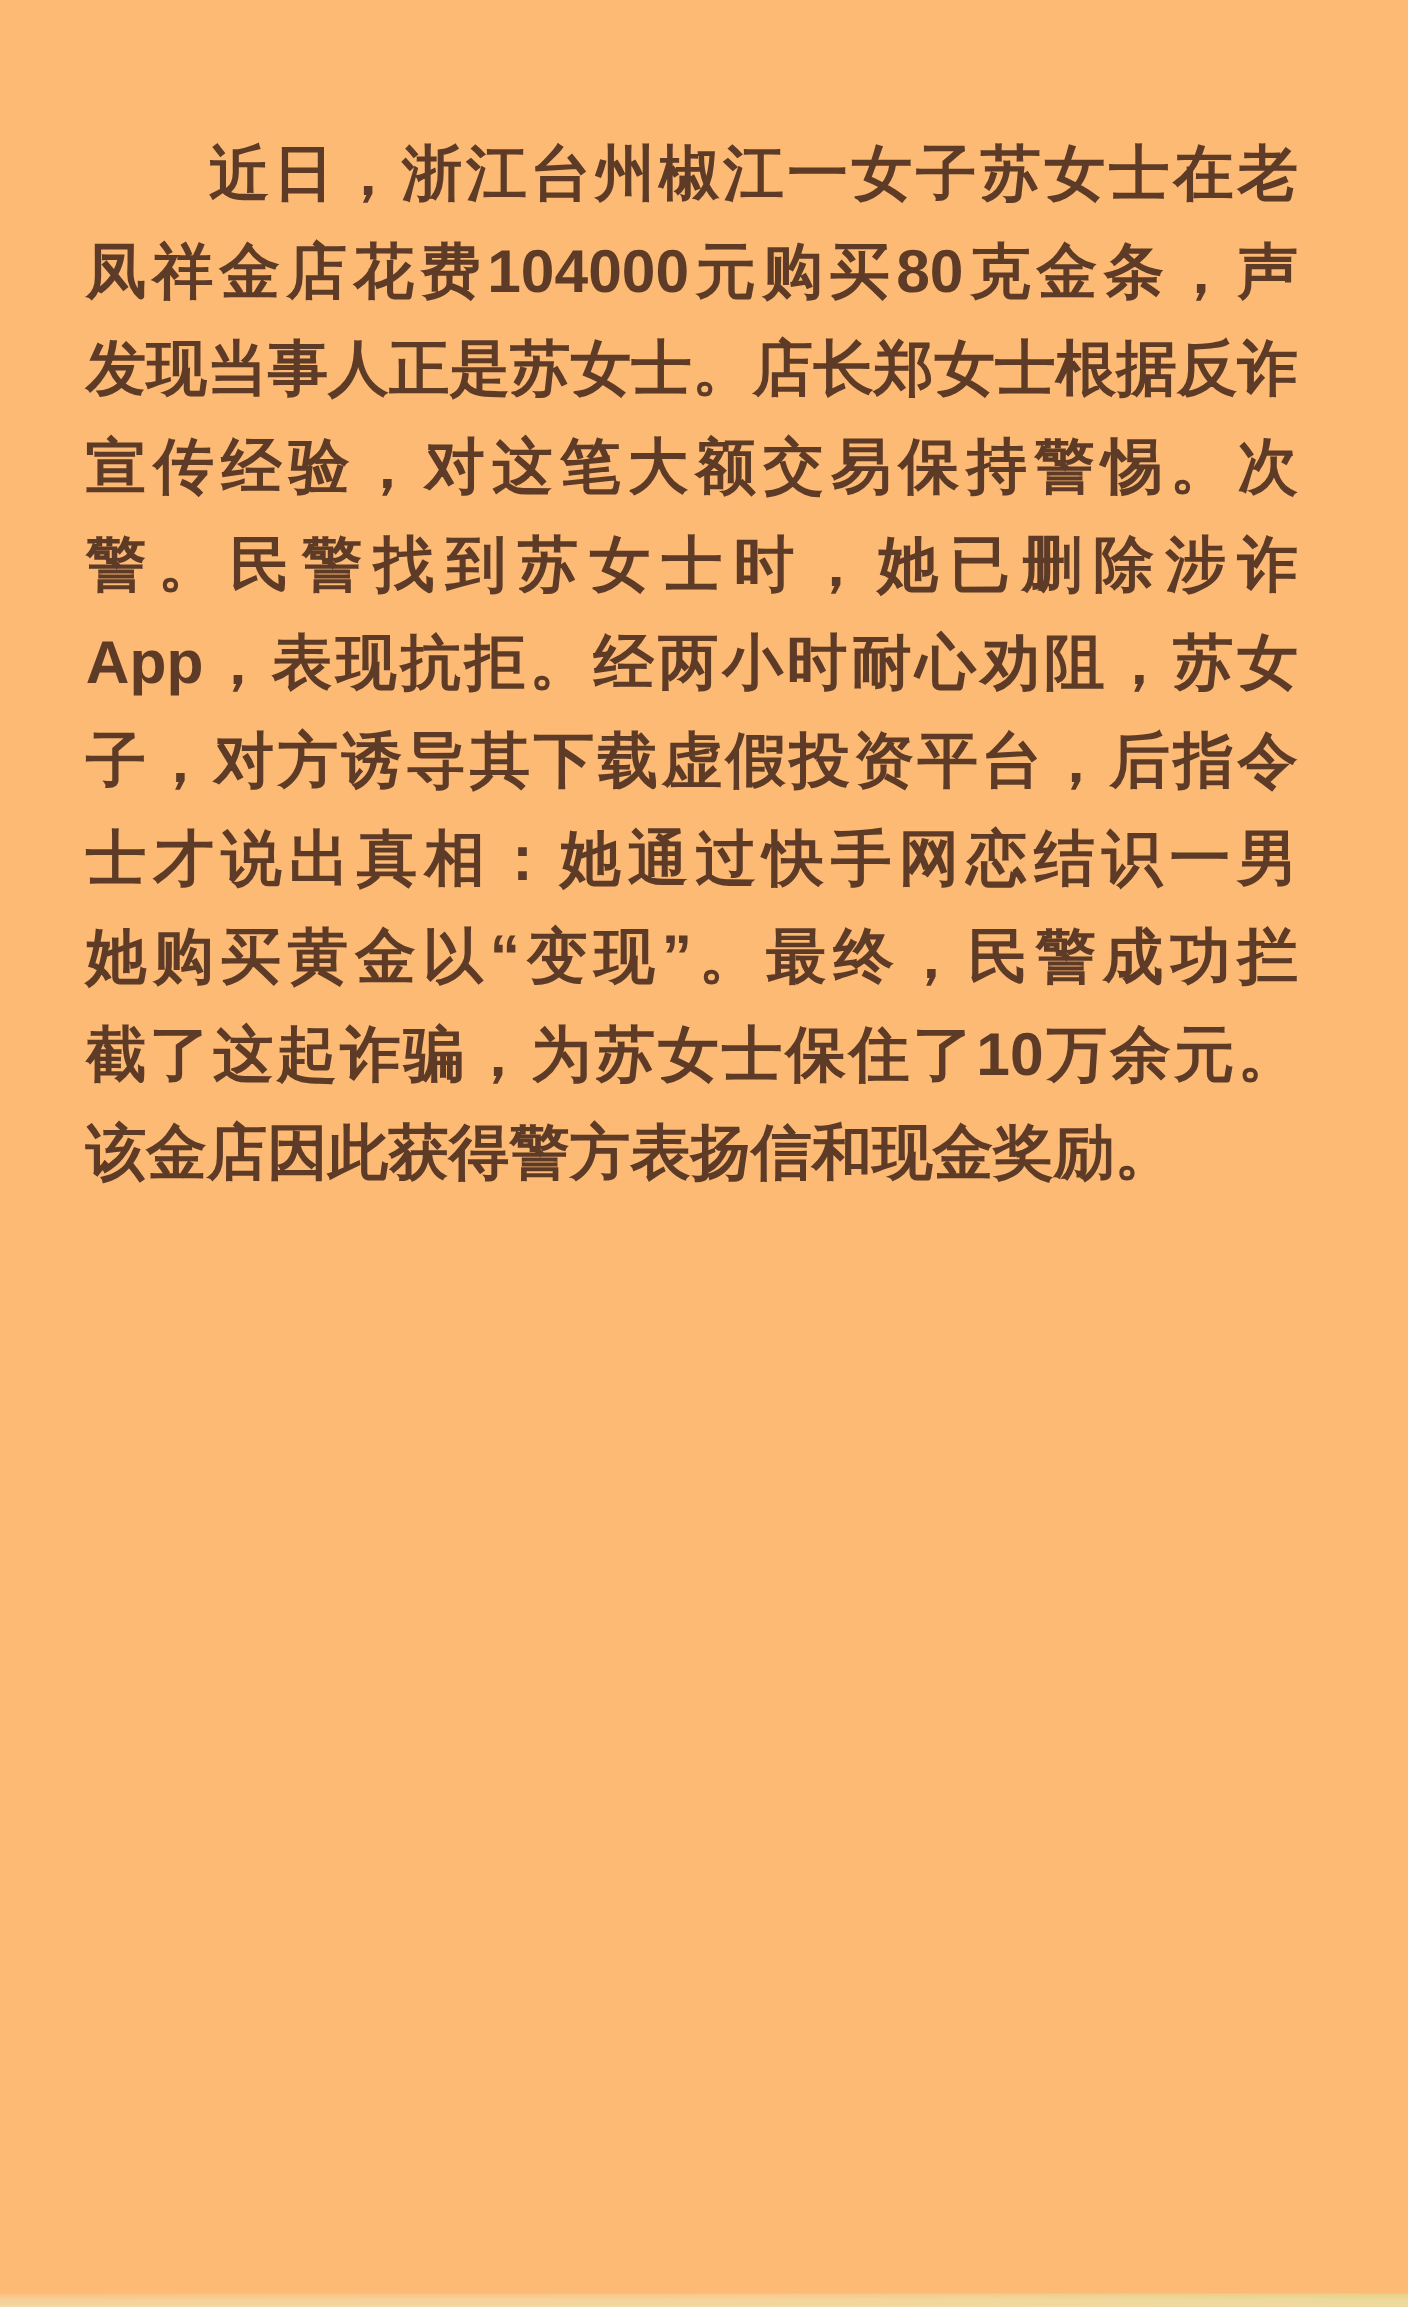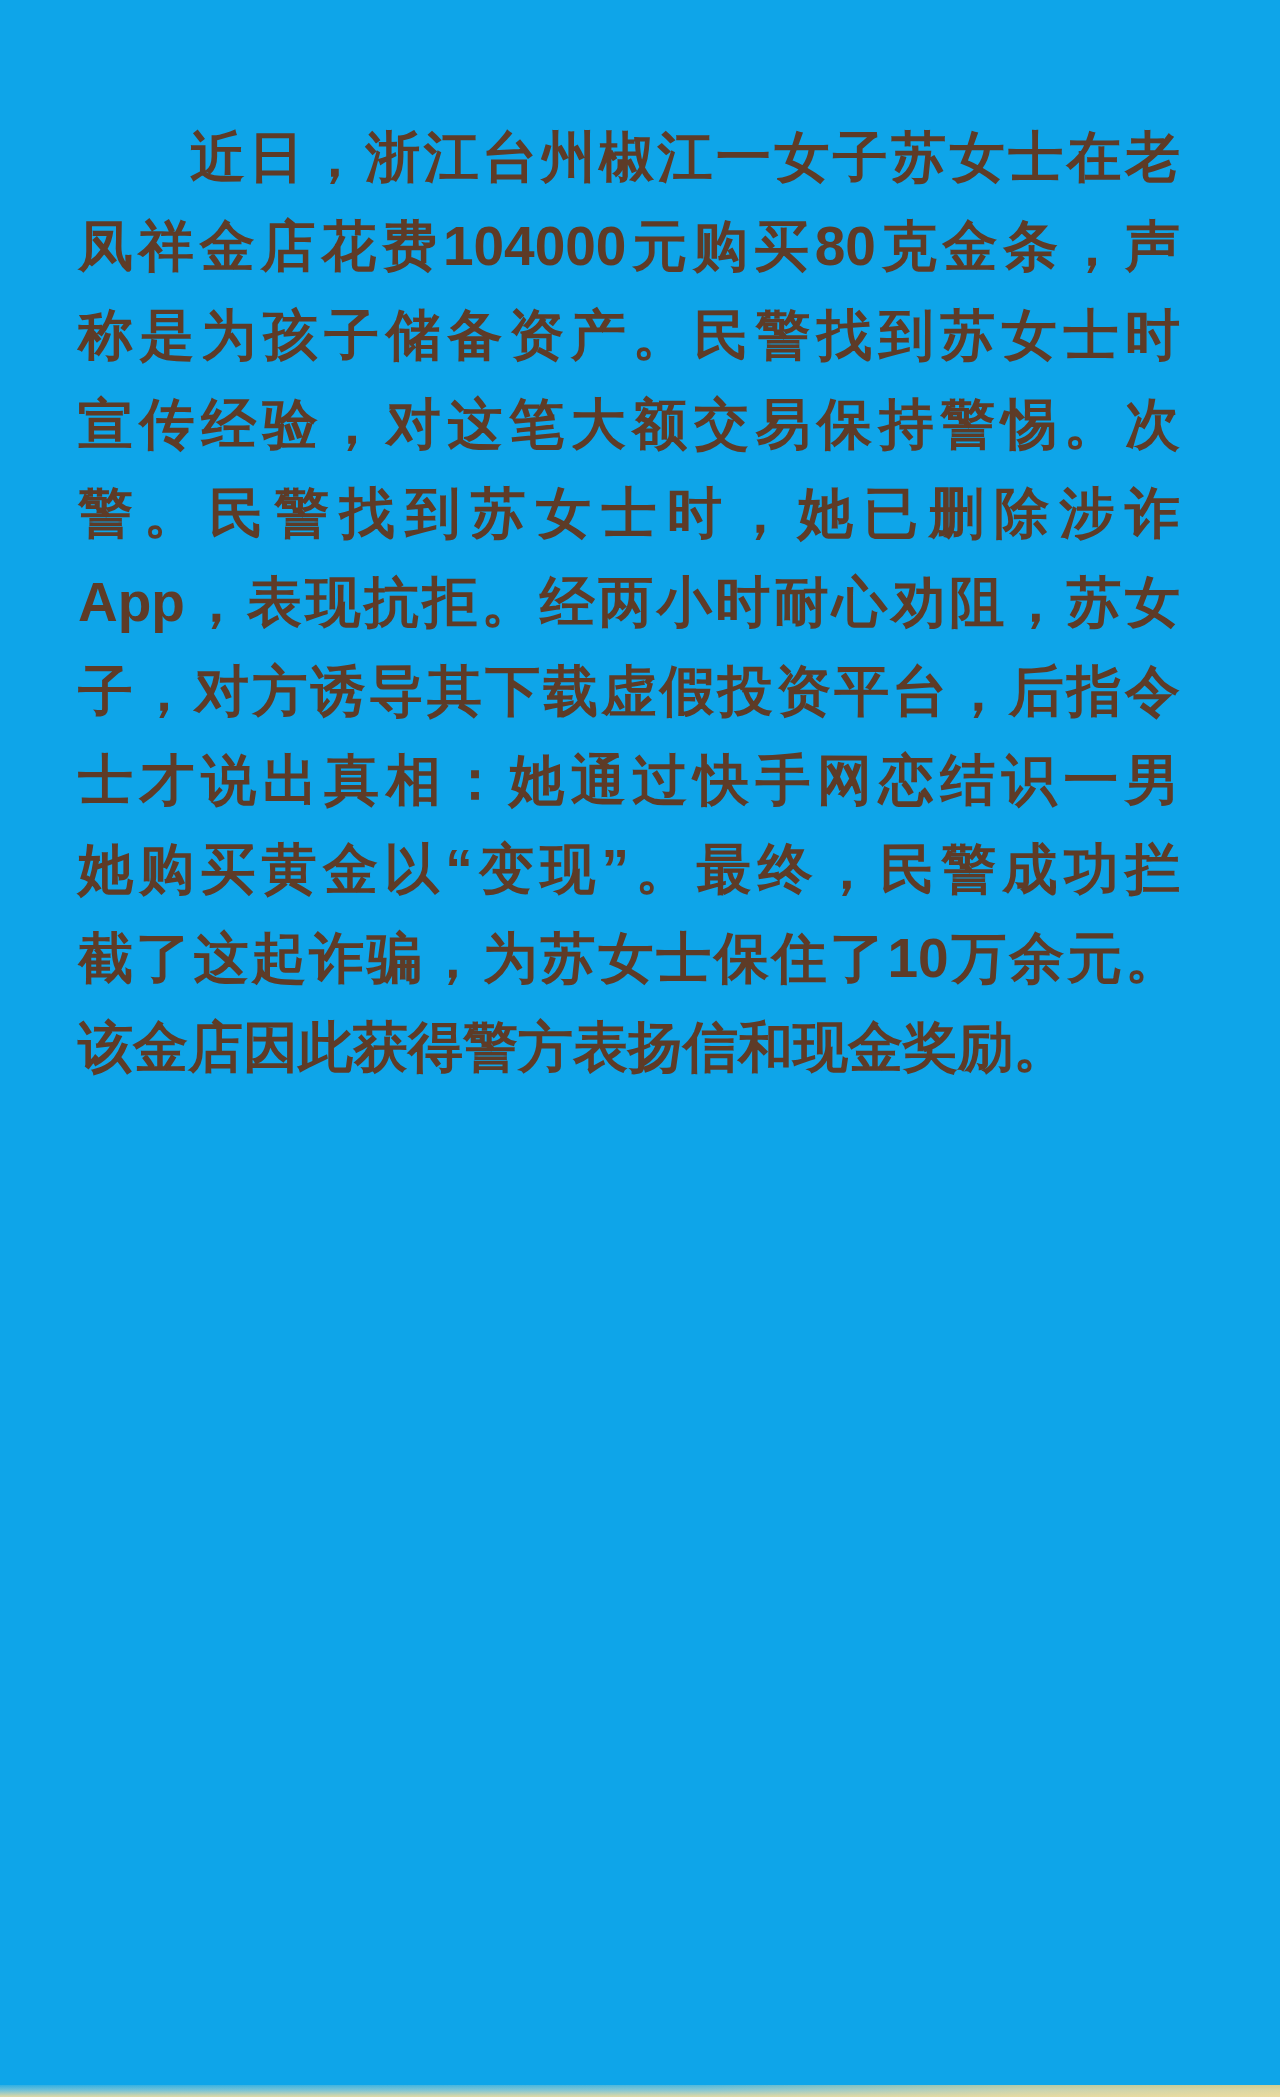--- a/index.html
+++ b/index.html
@@ -4,21 +4,21 @@
 <style>
   html, body {
     margin: 0;
     padding: 0;
     background: #ffffff;
   }
   .page {
     position: relative;
     width: 1280px;
     height: 2097px;
-    background: #0ea5e9;
+    background: #fdba74;
     overflow: hidden;
     font-family: "Liberation Sans", sans-serif;
   }
   .article {
     position: absolute;
     left: 78px;
     top: 113px;
     width: 1102px;
     color: #5d3b27;
     font-size: 55px;
@@ -51,21 +51,21 @@
       linear-gradient(90deg, rgba(240,228,184,0.15) 0%, rgba(240,228,184,0.30) 55%, rgba(233,214,146,0.75) 80%, rgba(231,210,134,0.9) 100%);
   }
 </style>
 </head>
 <body>
 
 <div class="page">
   <div class="article">
     <div class="line first">近日，浙江台州椒江一女子苏女士在老</div>
     <div class="line">凤祥金店花费104000元购买80克金条，声</div>
-    <div class="line">称是为孩子储备资产。民警找到苏女士时</div>
+    <div class="line">发现当事人正是苏女士。店长郑女士根据反诈</div>
     <div class="line">宣传经验，对这笔大额交易保持警惕。次</div>
     <div class="line">警。民警找到苏女士时，她已删除涉诈</div>
     <div class="line">App，表现抗拒。经两小时耐心劝阻，苏女</div>
     <div class="line">子，对方诱导其下载虚假投资平台，后指令</div>
     <div class="line">士才说出真相：她通过快手网恋结识一男</div>
     <div class="line">她购买黄金以“变现”。最终，民警成功拦</div>
     <div class="line">截了这起诈骗，为苏女士保住了10万余元。</div>
     <div class="line last">该金店因此获得警方表扬信和现金奖励。</div>
   </div>
   <div class="bottom-strip"></div>

